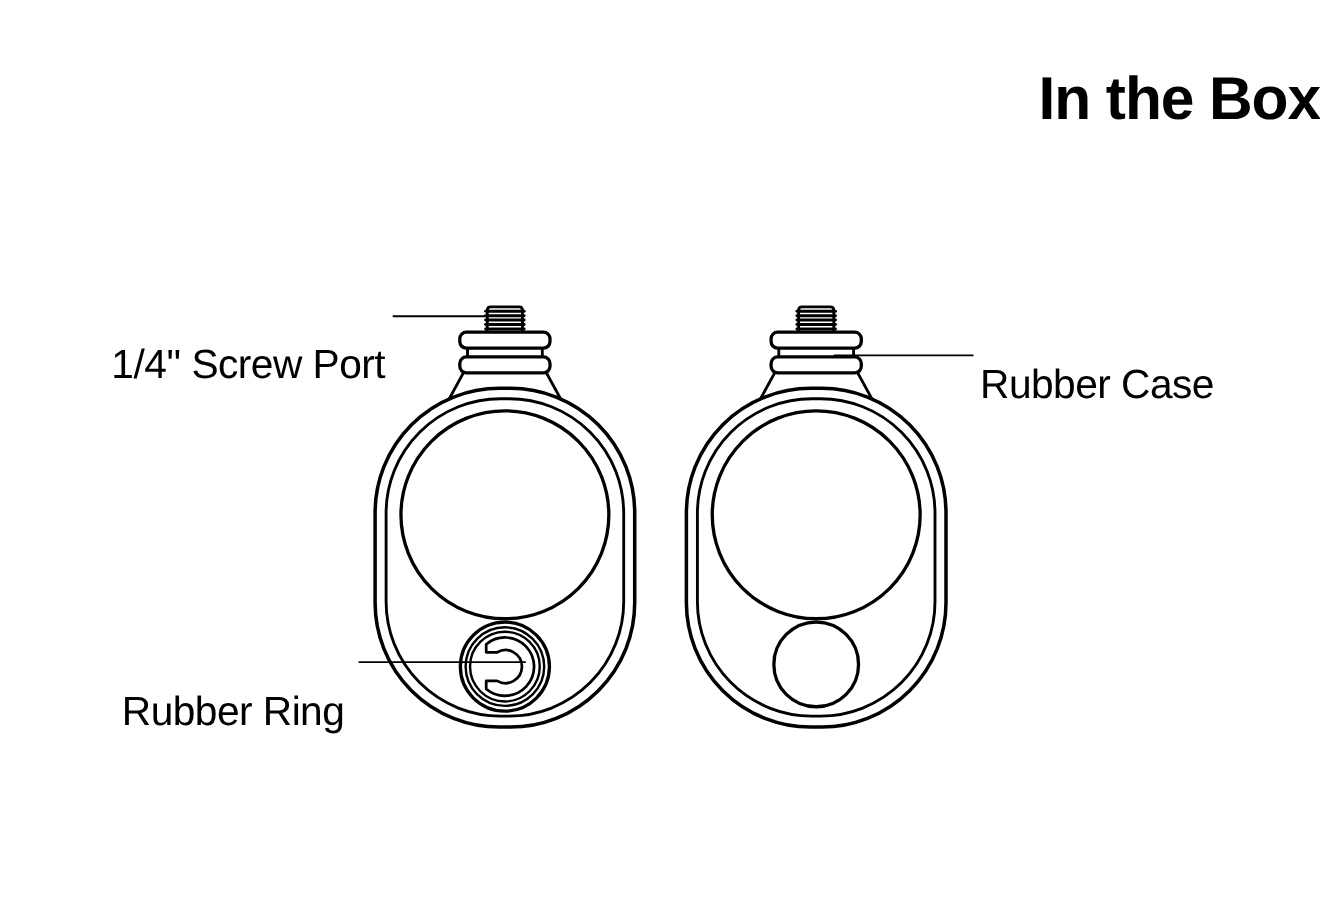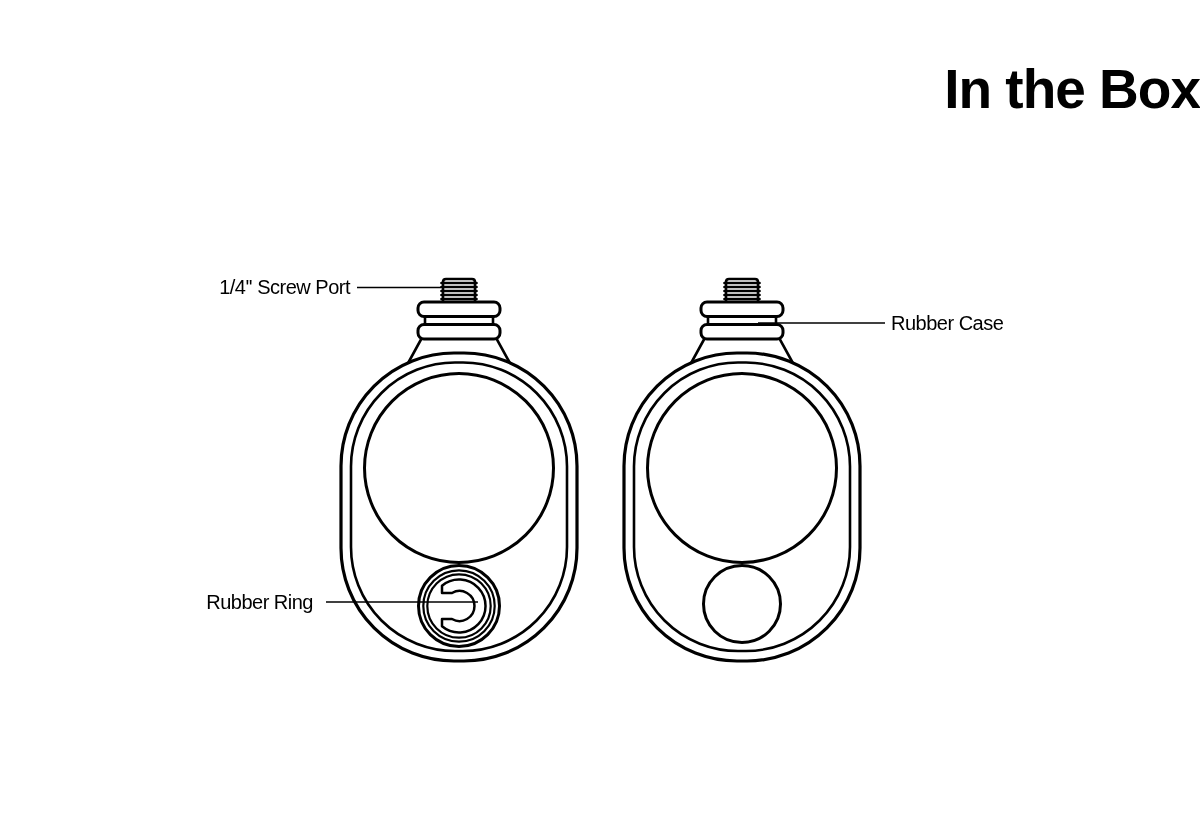--- a/index.html
+++ b/index.html
@@ -28,28 +28,29 @@
     color: #000000;
     margin-left: 17px;
   }
   .diagram-svg {
     position: absolute;
     left: 0;
     top: 0;
   }
   .callout {
     position: absolute;
-    font-size: 20px;
+    font-size: 37px;
     line-height: 34px;
     letter-spacing: -0.5px;
     color: #000000;
     white-space: nowrap;
+    margin-top: 45px;
   }
   .callout-screw { right: 850px; top: 270px; }
-  .callout-rubber { left: 891px; top: 306px; }
+  .callout-rubber { left: 891px; top: 288px; }
   .callout-fixed { right: 887px; top: 585px; }
 </style>
 </head>
 <body>
 
 <div class="page">
 
   <div class="title">In the Box</div>
 
   <svg class="diagram-svg" width="1200" height="822" viewBox="0 0 1200 822">

